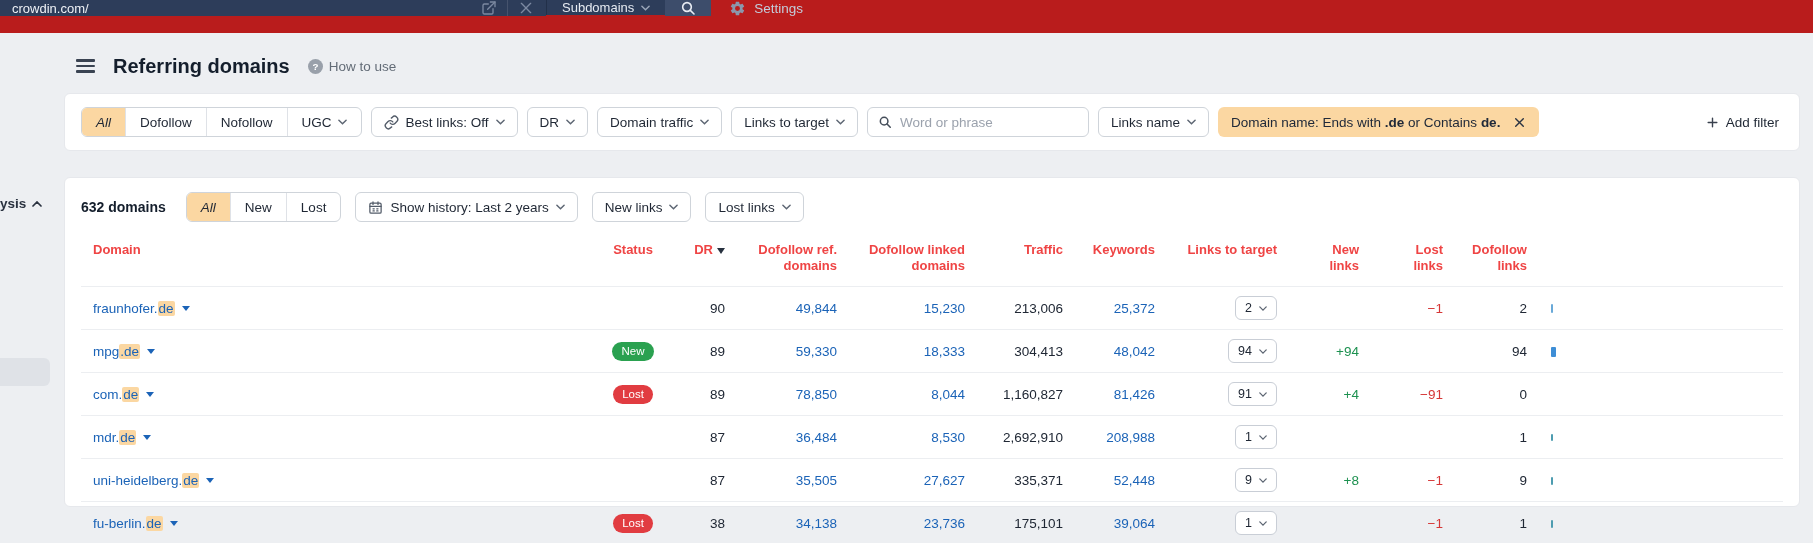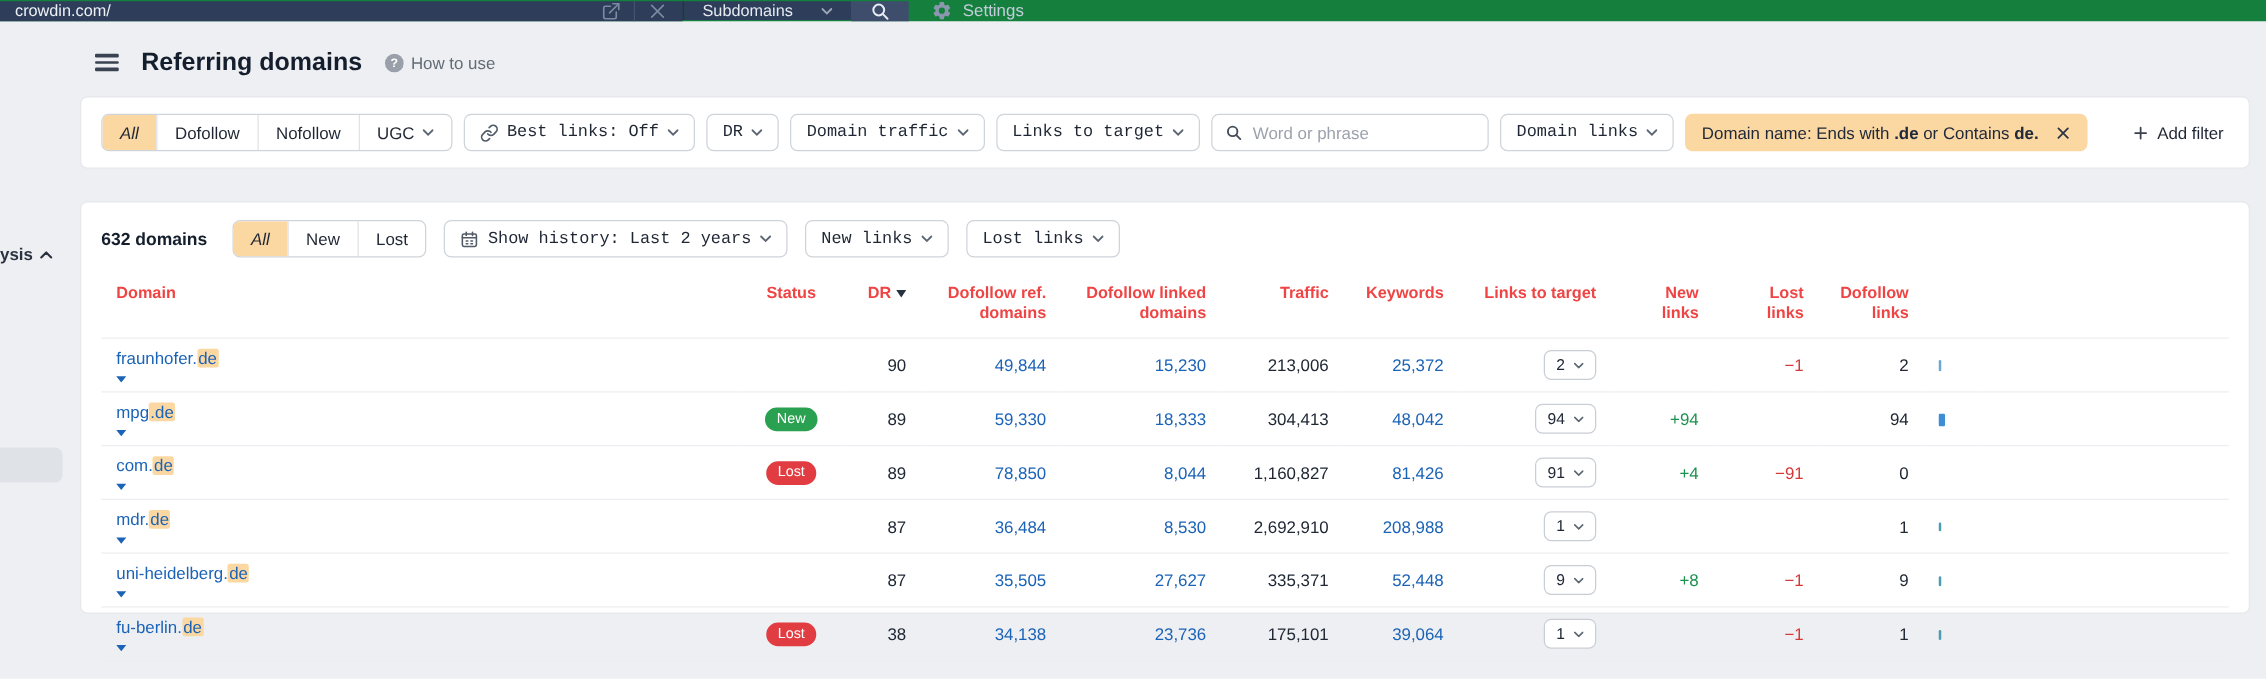--- a/index.html
+++ b/index.html
@@ -7,26 +7,26 @@
   body {
     font-family:"Liberation Sans", sans-serif;
     background:#edeff2;
     color:#1c2430;
     overflow:hidden;
     position:relative;
   }
   svg { display:block; }
 
   
-  .topbar { height:17px; background:#15803d; display:flex; align-items:center; }
+  .topbar { height:33px; background:#b91c1c; display:flex; align-items:flex-start; }
   .url-box { width:546px; background:#2d3d5a; display:flex; align-items:center; padding:0 12px; gap:10px; }
   .url-input { flex:1; background:transparent; border:none; outline:none; color:#eef1f6; font-size:13px; font-family:"Liberation Sans",sans-serif; }
   .tb-icon { width:16px; height:16px; color:#7c89a1; cursor:pointer; }
   .tb-divider { width:1px; height:16px; background:#46536d; }
-  .mode-btn { background:#2d3d5a; border-left:1px solid #223049; display:flex; align-items:center; gap:23px; padding:0 15px; color:#e6eaf1; font-size:13px; cursor:pointer; }
+  .mode-btn { background:#2d3d5a; border-left:1px solid #223049; display:flex; align-items:center; gap:7px; padding:0 15px; color:#e6eaf1; font-size:13px; cursor:pointer; }
   .mode-btn .chev { color:#9aa5b8; }
   .search-btn { width:46px; background:#3d4d6b; display:flex; align-items:center; justify-content:center; cursor:pointer; }
   .search-btn svg { color:#e8ecf3; }
   .settings { display:flex; align-items:center; gap:8px; margin-left:18px; color:#c3ccda; font-size:13.5px; cursor:pointer; }
   .settings svg { color:#8b97ac; }
 
   
   .page-header { display:flex; align-items:center; gap:18px; margin:19px 0 0 76px; height:28px; }
   .hamburger { width:19px; display:flex; flex-direction:column; gap:3px; cursor:pointer; }
   .hamburger i { display:block; height:2.5px; background:#3a4352; border-radius:1px; }
@@ -38,21 +38,21 @@
   .card { background:#fff; border-radius:6px; margin-left:64px; margin-right:13px; border:1px solid #e6e8ec; }
   .card1 { margin-top:13px; padding:13px 16px; }
   .card2 { margin-top:26px; padding:14px 16px 0; height:330px; }
 
   
   .filter-row { display:flex; align-items:center; gap:9px; }
   .seg { display:flex; border:1px solid #cfd4da; border-radius:6px; overflow:hidden; height:30px; background:#fff; }
   .seg-item { display:flex; align-items:center; gap:6px; padding:0 14px; font-size:13.5px; color:#1f2734; border-left:1px solid #dfe2e7; cursor:pointer; white-space:nowrap; }
   .seg-item:first-child { border-left:none;font-style:italic; }
   .seg-item.active { background:#fbd7a2; }
-  .btn { display:inline-flex; align-items:center; gap:7px; height:30px; padding:0 12px; border:1px solid #cfd4da; border-radius:6px; background:#fff; font-size:13.5px; color:#1f2734; cursor:pointer; white-space:nowrap;font-family:Liberation Mono, monospace; }
+  .btn { display:inline-flex; align-items:center; gap:7px; height:30px; padding:0 12px; border:1px solid #cfd4da; border-radius:6px; background:#fff; font-size:13.5px; color:#1f2734; cursor:pointer; white-space:nowrap; }
   .btn svg.lead { color:#525b68; }
   .chev { width:9px; height:6px; color:#5d6673; flex:0 0 auto; }
   .word-search { display:flex; align-items:center; gap:8px; height:30px; width:222px; border:1px solid #cfd4da; border-radius:6px; padding:0 10px; background:#fff; }
   .word-search svg { color:#454e5a; }
   .word-search input { border:none; outline:none; flex:1; font-size:13.5px; color:#1f2734; font-family:"Liberation Sans",sans-serif; }
   .word-search input::placeholder { color:#9ba2ad; }
   .chip { display:flex; align-items:center; height:30px; background:#fbd7a2; border-radius:6px; font-size:13.5px; color:#212a39; padding:0 0 0 13px; white-space:nowrap; }
   .chip b { font-weight:bold; }
   .chip-x { display:flex; align-items:center; justify-content:center; padding:0 13px; height:100%; cursor:pointer; color:#2a3342; }
   .add-filter { display:flex; align-items:center; gap:7px; margin-left:auto; font-size:13.5px; color:#1f2734; cursor:pointer; padding-right:4px; white-space:nowrap; }
@@ -65,21 +65,21 @@
   
   table { border-collapse:collapse; table-layout:fixed; width:100%; margin-top:14px; }
   th { font-size:13px; font-weight:bold; color:#ef4444; vertical-align:top; padding:6px 12px 12px; line-height:16px; }
   th.r, td.num { text-align:right; }
   th.c, td.ctr { text-align:center; }
   th.l { text-align:left; }
   thead tr { border-bottom:1px solid #eceef1; }
   tbody tr { border-bottom:1px solid #eceef1; height:43px; }
   td { font-size:13.5px; padding:0 12px; color:#202835; }
   .sort-tri { display:inline-block; width:0; height:0; border-left:4.5px solid transparent; border-right:4.5px solid transparent; border-top:6px solid #27313f; margin-left:4px; vertical-align:middle; }
-  .domain-wrap { display:inline-flex; gap:7px;flex-direction:column; }
+  .domain-wrap { display:inline-flex; align-items:center; gap:7px; }
   .domain-link { color:#1b63b7; text-decoration:none; cursor:pointer; }
   .d-hl { background:#fbd7a2; padding:0 1px; border-radius:2px; }
   .d-caret { width:0; height:0; border-left:4.5px solid transparent; border-right:4.5px solid transparent; border-top:5.5px solid #1b63b7; cursor:pointer; }
   .pill { display:inline-block; color:#fff; font-size:11.5px; border-radius:10px; padding:3px 9px 4px; }
   .pill.new { background:#2aa150; }
   .pill.lost { background:#e13c41; }
   td.blue { color:#1b63b7; cursor:pointer; }
   td.green { color:#1d9150; }
   td.red { color:#d63737; }
   .mini-select { display:inline-flex; align-items:center; gap:7px; border:1px solid #c9ced6; border-radius:6px; padding:4px 9px; font-size:12.5px; color:#202835; background:#fff; cursor:pointer; }
@@ -193,21 +193,21 @@
         </svg>
     </span>
     <span class="word-search">
       <svg width="14" height="14" viewBox="0 0 24 24" fill="none" stroke="currentColor" stroke-width="2.6" stroke-linecap="round">
           <circle cx="10.5" cy="10.5" r="6.5"></circle>
           <path d="M15.5 15.5L21 21"></path>
         </svg>
       <input placeholder="Word or phrase" style="">
     </span>
     <span class="btn">
-      <span>Domain links</span>
+      <span>Links name</span>
       <svg class="chev" viewBox="0 0 10 6" fill="none" stroke="currentColor" stroke-width="1.6" stroke-linecap="round">
           <path d="M1 1l4 4 4-4"></path>
         </svg>
     </span>
     <span class="chip">
       <span><span>Domain name: Ends with </span><b>.de</b><span> or Contains </span><b>de.</b></span>
       <span class="chip-x">
         <svg width="13" height="13" viewBox="0 0 24 24" fill="none" stroke="currentColor" stroke-width="2.6" stroke-linecap="round">
             <path d="M5 5l14 14M19 5L5 19"></path>
           </svg>

